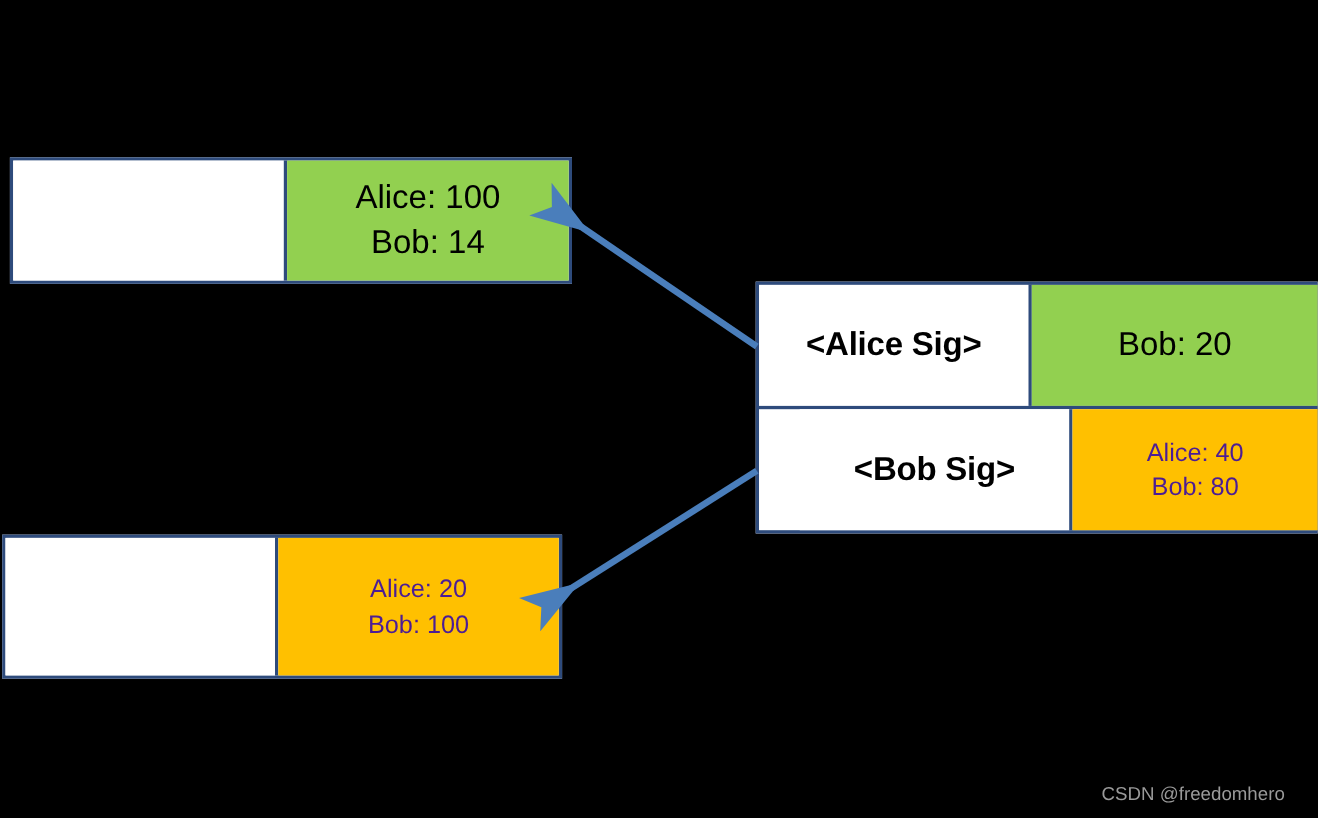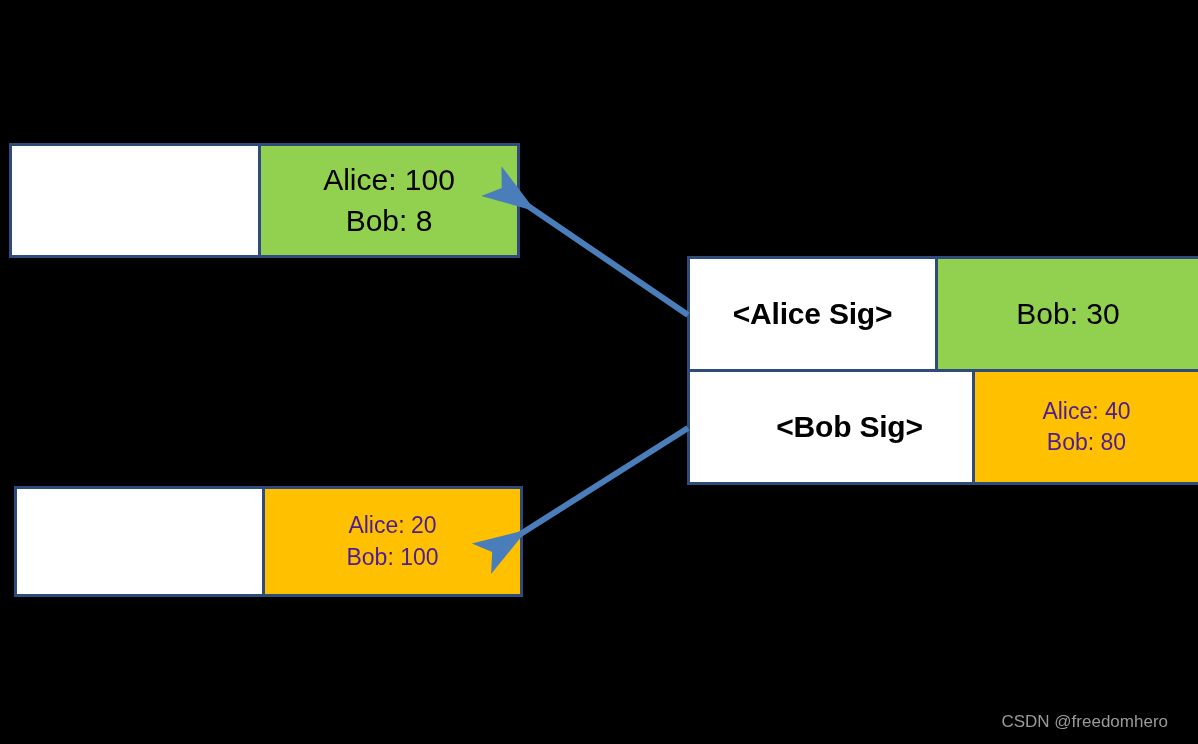--- a/index.html
+++ b/index.html
@@ -110,44 +110,44 @@
 
 <div id="canvas">
 
   <div class="tx-box" id="box-output-top" style="left:9px; top:143px; width:511px; height:115px;justify-content:flex-end;">
     <div class="tx-cell cell-empty" style="flex:0 0 246px;">
       <span></span>
     </div>
     <div class="divider-v"></div>
     <div class="tx-cell cell-green" style="flex:1 1 auto;">
       <span class="cell-line">Alice: 100</span>
-      <span class="cell-line">Bob: 8</span>
+      <span class="cell-line">Bob: 14</span>
     </div>
   </div>
 
-  <div class="tx-box" id="box-output-bottom" style="left:14px; top:486px; width:509px; height:111px;">
+  <div class="tx-box" id="box-output-bottom" style="left:2px; top:486px; width:509px; height:131px;">
     <div class="tx-cell cell-empty" style="flex:0 0 245px;">
       <span></span>
     </div>
     <div class="divider-v"></div>
     <div class="tx-cell cell-orange" style="flex:1 1 auto;">
       <span class="cell-line">Alice: 20</span>
       <span class="cell-line">Bob: 100</span>
     </div>
   </div>
 
   <div id="utxo-panel">
 
     <div class="panel-row">
       <div class="tx-cell cell-sig" style="flex:0 0 245px;">
         <span>&lt;Alice Sig&gt;</span>
       </div>
       <div class="divider-v"></div>
       <div class="tx-cell cell-green" style="flex:1 1 auto;">
-        <span class="cell-line">Bob: 30</span>
+        <span class="cell-line">Bob: 20</span>
       </div>
     </div>
 
     <div class="panel-row">
       <div class="tx-cell cell-sig" style="flex:0 0 245px;">
         <span>&lt;Bob Sig&gt;</span>
       </div>
       <div class="divider-v"></div>
       <div class="tx-cell cell-orange" style="flex:1 1 auto;">
         <span class="cell-line">Alice: 40</span>

